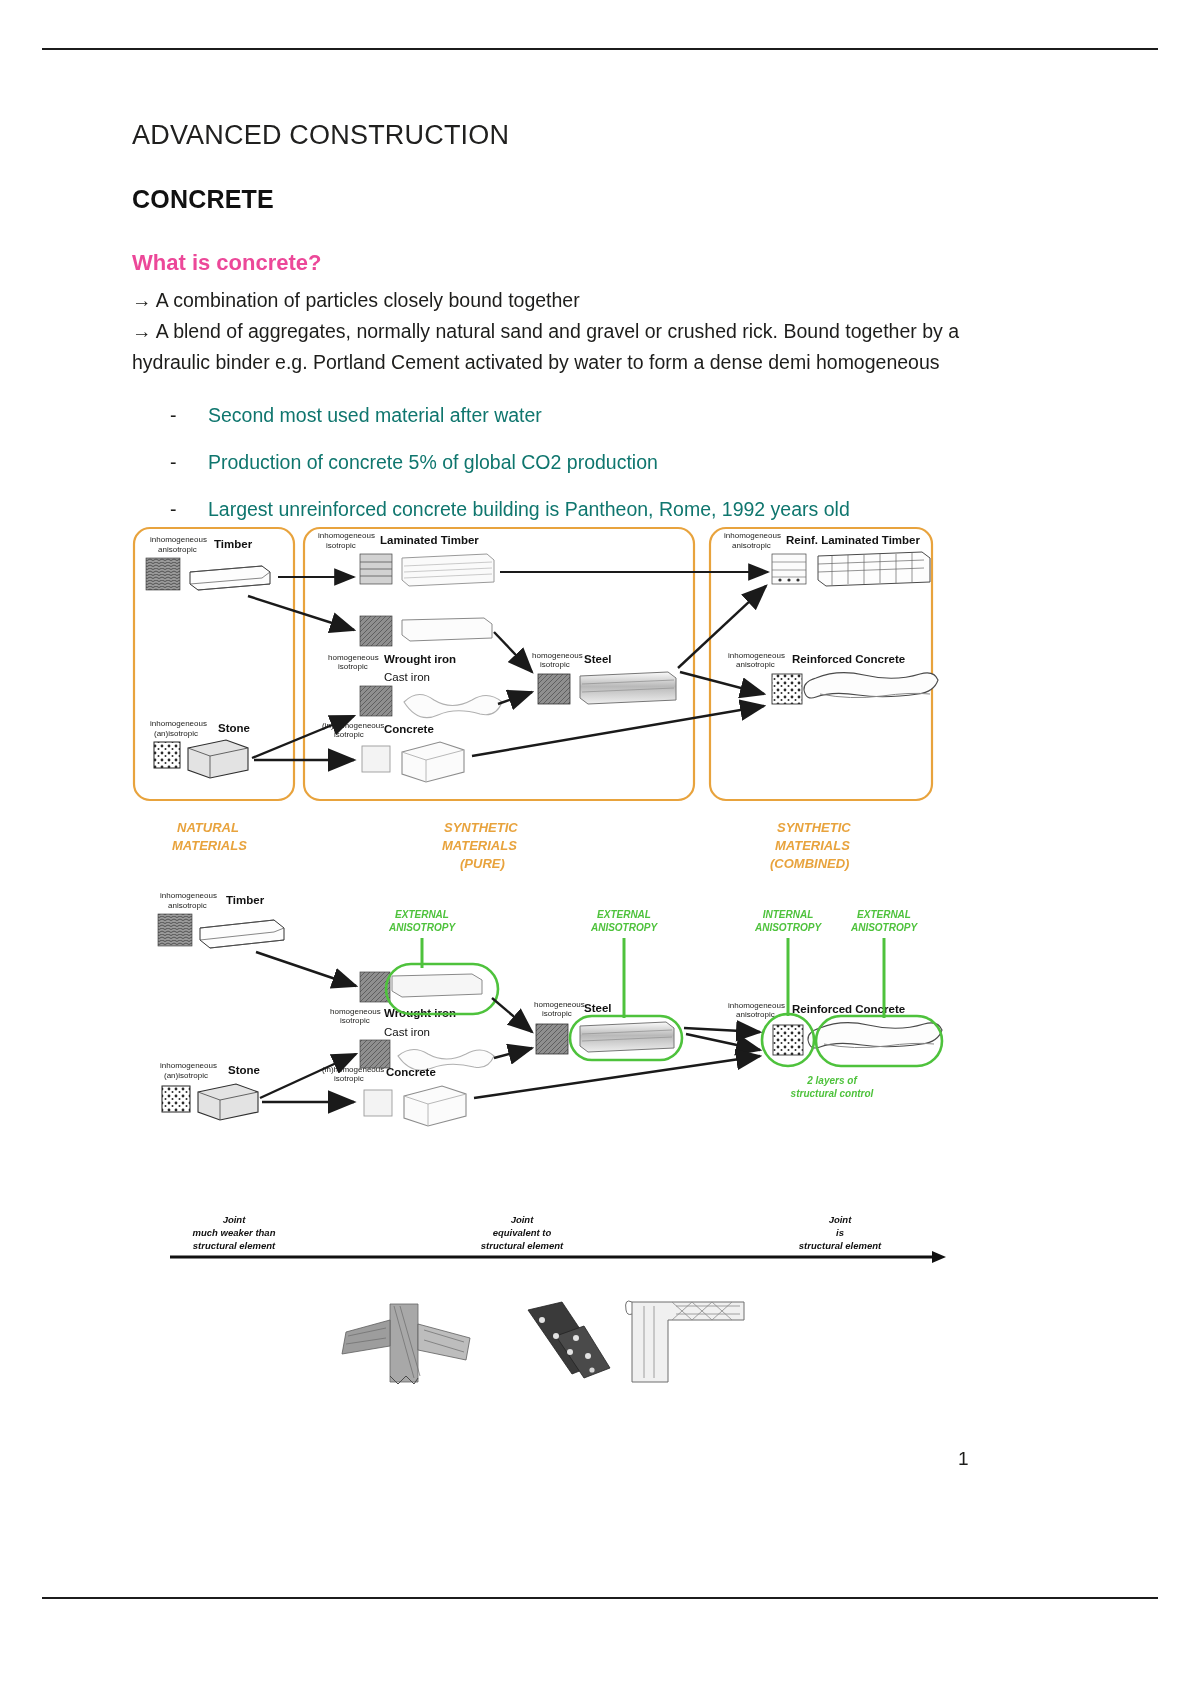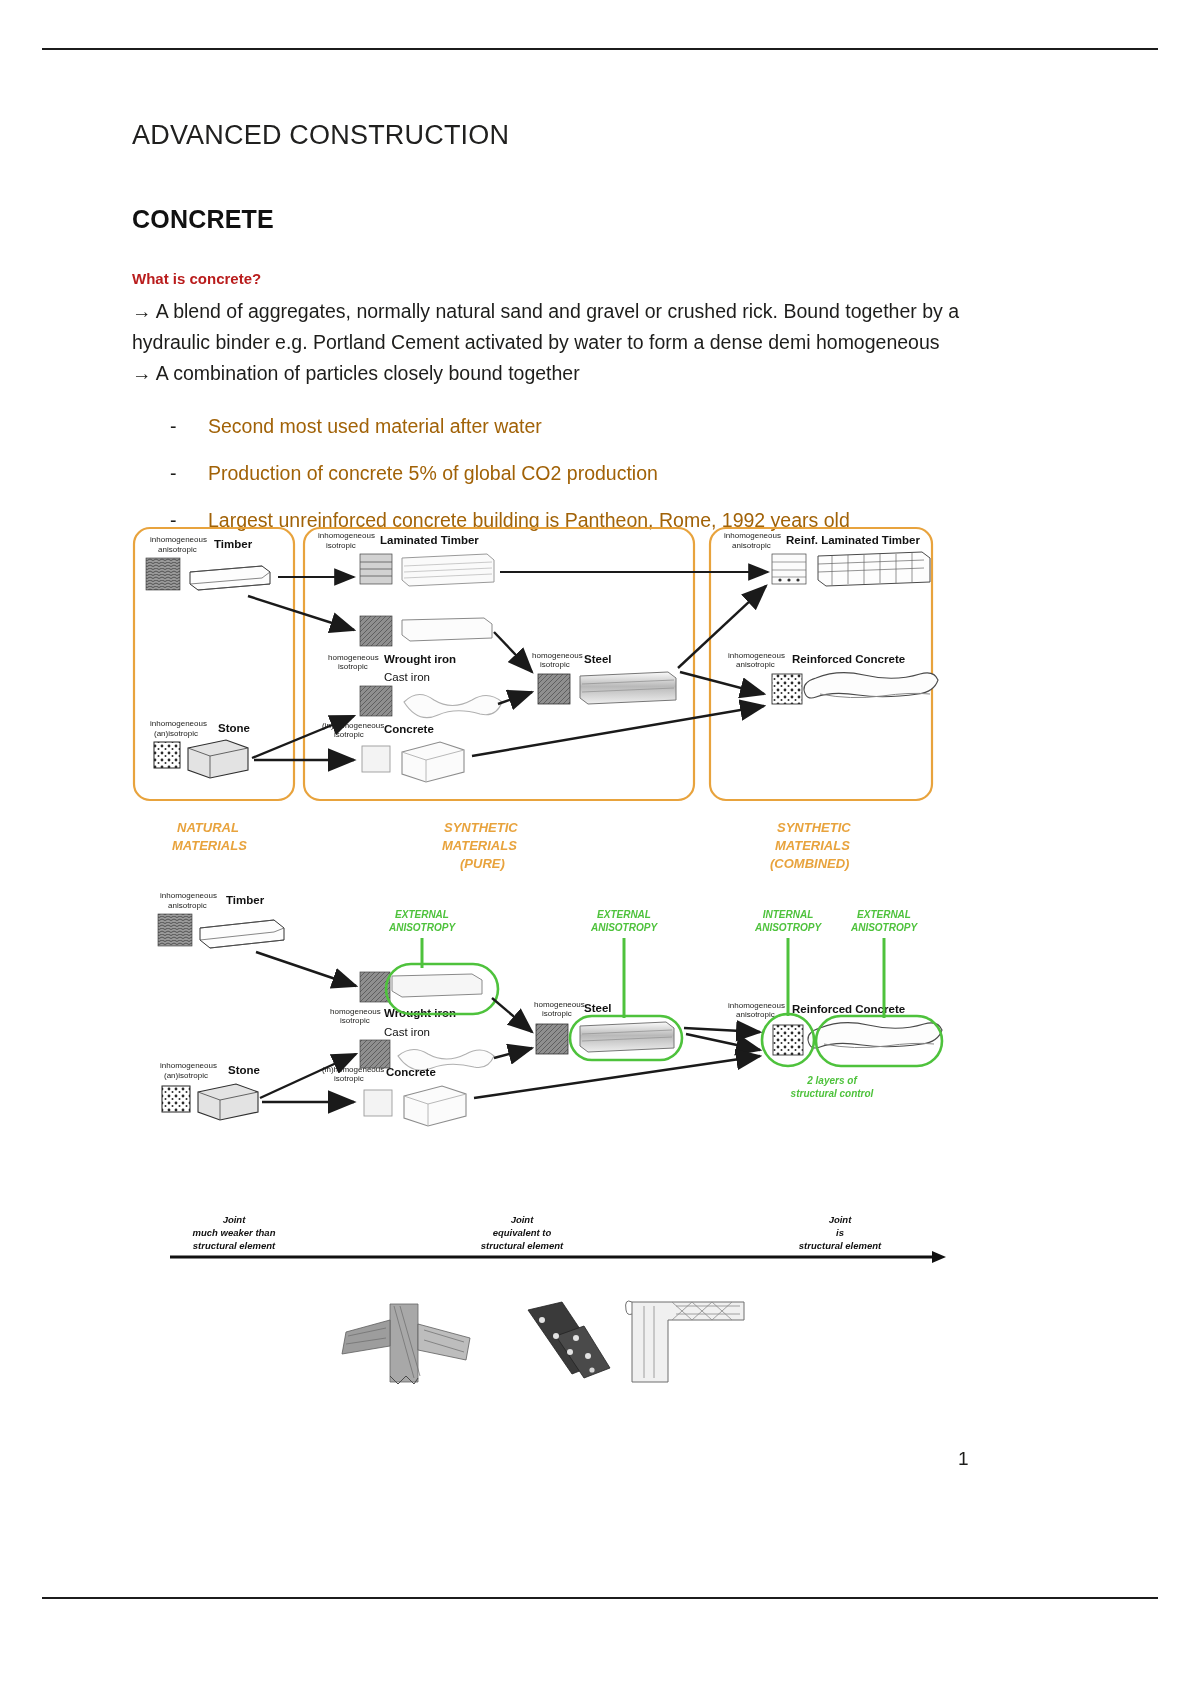--- a/index.html
+++ b/index.html
@@ -33,51 +33,51 @@
     position: absolute;
     left: 132px;
     top: 120px;
     width: 840px;
   }
 
   h1.doc-title {
     font-size: 27px;
     font-weight: 400;
     color: #20201f;
-    margin: 0 0 54px 0;
+    margin: 0 0 34px 0;
     letter-spacing: 0.2px;
   }
   h2.section-title {
     font-size: 25px;
     font-weight: 700;
     color: #111111;
     margin: 0 0 36px 0;
     letter-spacing: 0.2px;
   }
   h3.sub-heading {
-    font-size: 15px;
+    font-size: 22px;
     font-weight: 700;
-    color: #b91c1c;
+    color: #ec4899;
     margin: 8px 0 9px 0;
   }
   p.para {
     font-size: 19.5px;
     line-height: 31px;
     color: #1d1d1b;
     margin: 0;
   }
   ul.bullets {
     margin: 22px 0 0 0;
     padding: 0 0 0 38px;
     list-style: none;
   }
   ul.bullets li {
     font-size: 19.5px;
     line-height: 31px;
-    color: #a16207;
+    color: #0f766e;
     position: relative;
     padding-left: 38px;
     margin-bottom: 1px;
     margin-top: 16px;
   }
   ul.bullets li::before {
     content: "-";
     position: absolute;
     left: 0;
     top: 0;
@@ -108,22 +108,22 @@
 <div class="page">
 
   <div class="rule top"></div>
   <div class="rule bottom"></div>
 
   <div class="content">
     <h1 class="doc-title">ADVANCED CONSTRUCTION</h1>
     <h2 class="section-title">CONCRETE</h2>
     <h3 class="sub-heading">What is concrete?</h3>
 
+    <p class="para">→ A combination of particles closely bound together</p>
     <p class="para">→ A blend of aggregates, normally natural sand and gravel or crushed rick. Bound together by a hydraulic binder e.g. Portland Cement activated by water to form a dense demi homogeneous</p>
-    <p class="para">→ A combination of particles closely bound together</p>
 
     <ul class="bullets">
       <li>Second most used material after water</li>
       <li>Production of concrete 5% of global CO2 production</li>
       <li>Largest unreinforced concrete building is Pantheon, Rome, 1992 years old</li>
     </ul>
   </div>
 
   <div class="figure-area">
     <svg class="fig" width="840" height="980" viewBox="0 0 840 980" xmlns="http://www.w3.org/2000/svg">

